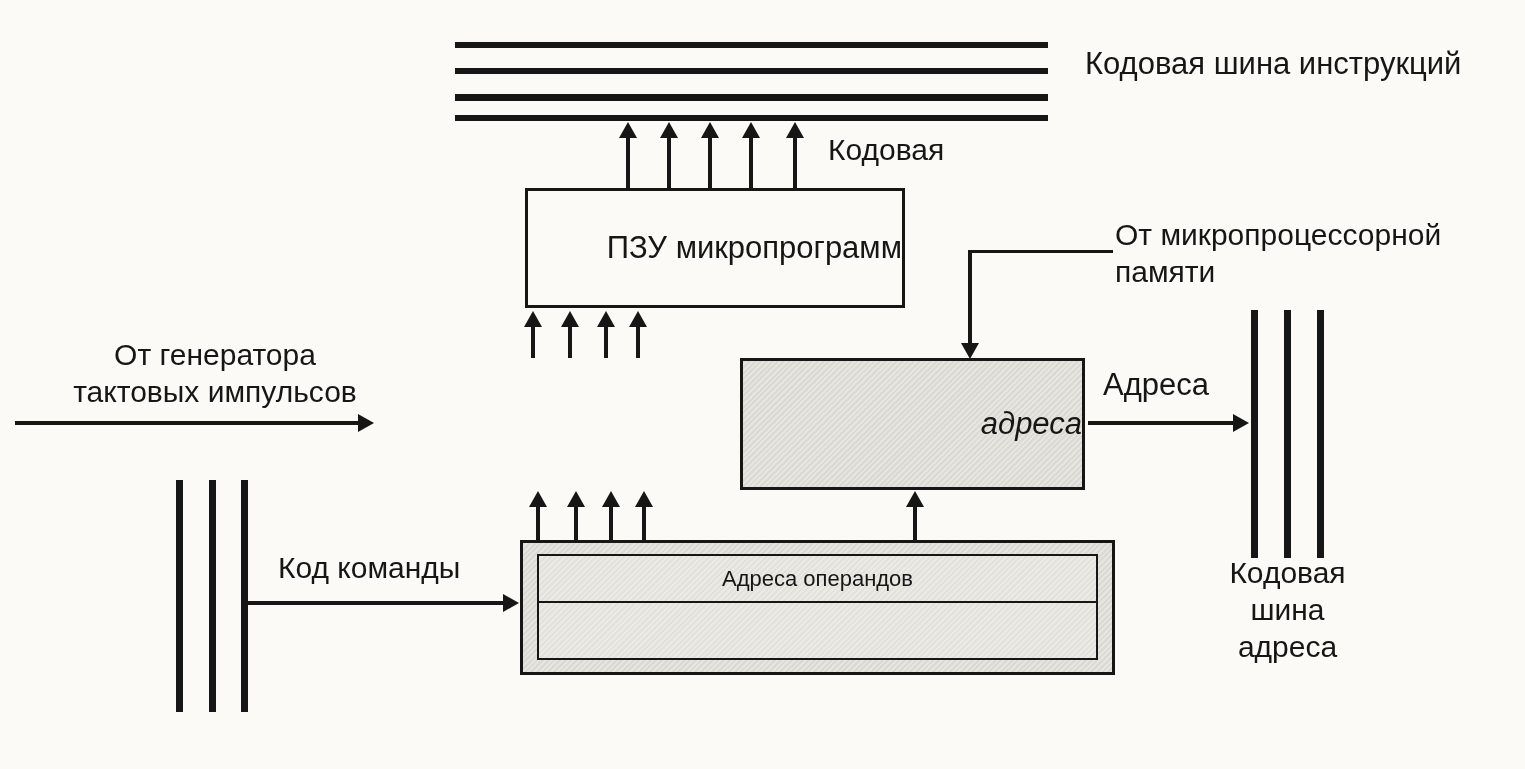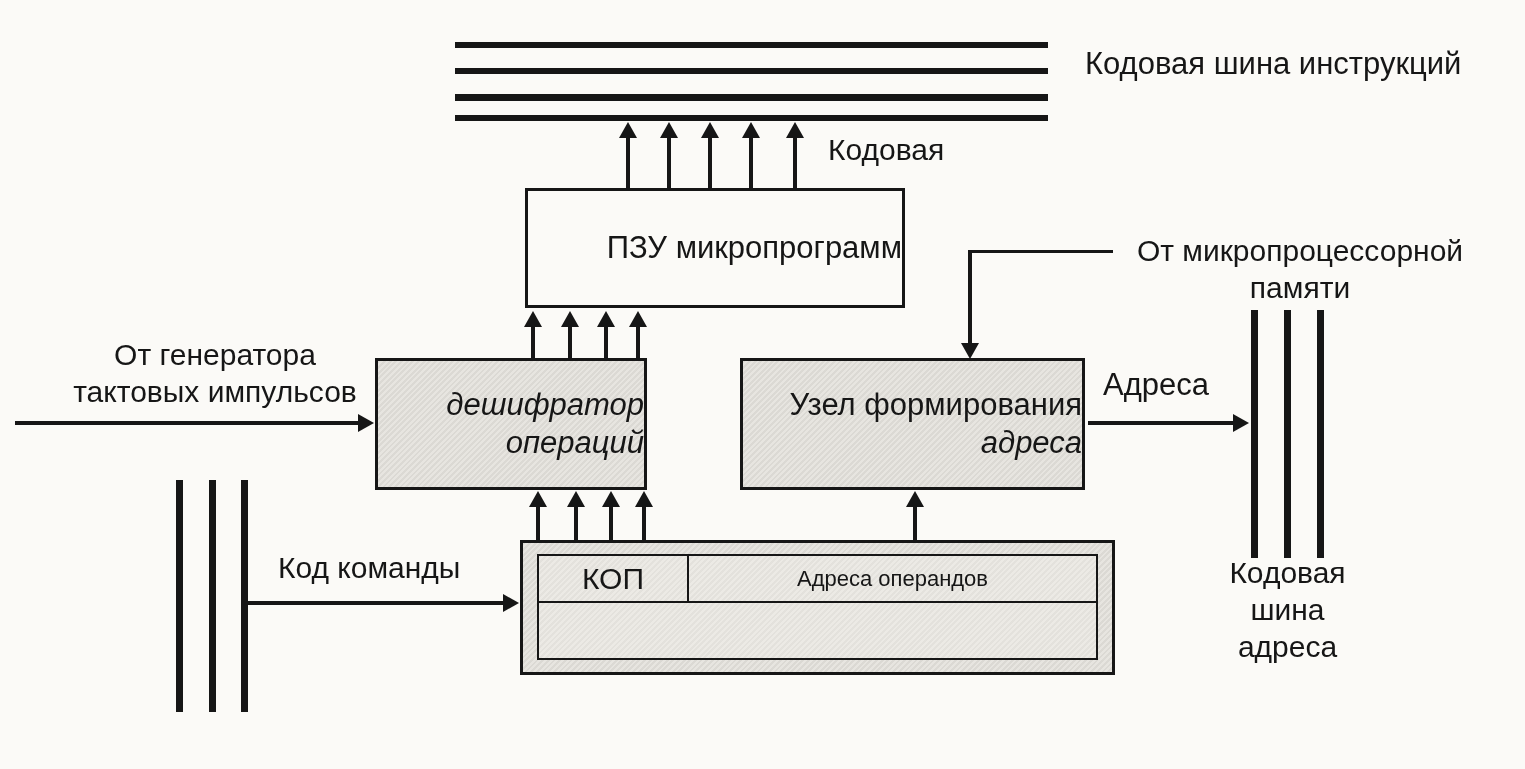--- a/index.html
+++ b/index.html
@@ -119,40 +119,35 @@
     <div class="tri up" style="left:524px; top:311px;"></div>
       <div class="v" style="left:531px; top:326px; width:4px; height:32px;"></div>
     <div class="tri up" style="left:561px; top:311px;"></div>
       <div class="v" style="left:568px; top:326px; width:4px; height:32px;"></div>
     <div class="tri up" style="left:597px; top:311px;"></div>
       <div class="v" style="left:604px; top:326px; width:4px; height:32px;"></div>
     <div class="tri up" style="left:629px; top:311px;"></div>
       <div class="v" style="left:636px; top:326px; width:4px; height:32px;"></div>
   </div>
 
-  <div class="lbl wrap" style="left:1115px; top:216px; width:370px; text-align:center;margin-top:16px;">От микропроцессорной памяти</div>
+  <div class="lbl wrap" style="left:1115px; top:216px; width:370px; text-align:left;">От микропроцессорной памяти</div>
   <div>
     <div class="h" style="left:968px; top:250px; width:145px; height:3px;"></div>
     <div class="v" style="left:968px; top:250px; width:4px; height:93px;"></div>
     <div class="tri down" style="left:961px; top:343px;"></div>
   </div>
 
   <div class="lbl wrap" style="left:62px; top:336px; width:306px; text-align:center;">От генератора тактовых импульсов</div>
   <div>
     <div class="h" style="left:15px; top:421px; width:343px; height:4px;"></div>
     <div class="tri right" style="left:358px; top:414px;"></div>
   </div>
 
-  <div class="box shaded" style="left:375px; top:358px; width:272px; height:132px;">
-    <span class="it">дешифратор</span>
-    <span class="it">операций</span>
-  </div>
 
   <div class="box shaded" style="left:740px; top:358px; width:345px; height:132px;">
-    <span>Узел формирования</span>
     <span class="it">адреса</span>
   </div>
 
   <div class="lbl" style="left:1103px; top:366px; font-size:31px;">Адреса</div>
   <div>
     <div class="h" style="left:1088px; top:421px; width:145px; height:4px;"></div>
     <div class="tri right" style="left:1233px; top:414px;"></div>
   </div>
 
   <div>
@@ -186,19 +181,18 @@
   </div>
 
   <div>
     <div class="tri up" style="left:906px; top:491px;"></div>
       <div class="v" style="left:913px; top:506px; width:4px; height:34px;"></div>
   </div>
 
   <div class="box shaded" style="left:520px; top:540px; width:595px; height:135px;">
     <div class="reg-inner">
       <div class="reg-row-top">
-        <div class="reg-cell-kop">КОП</div>
         <div class="reg-cell-ops">Адреса операндов</div>
       </div>
     </div>
   </div>
 
 </div>
 
 </body></html>

